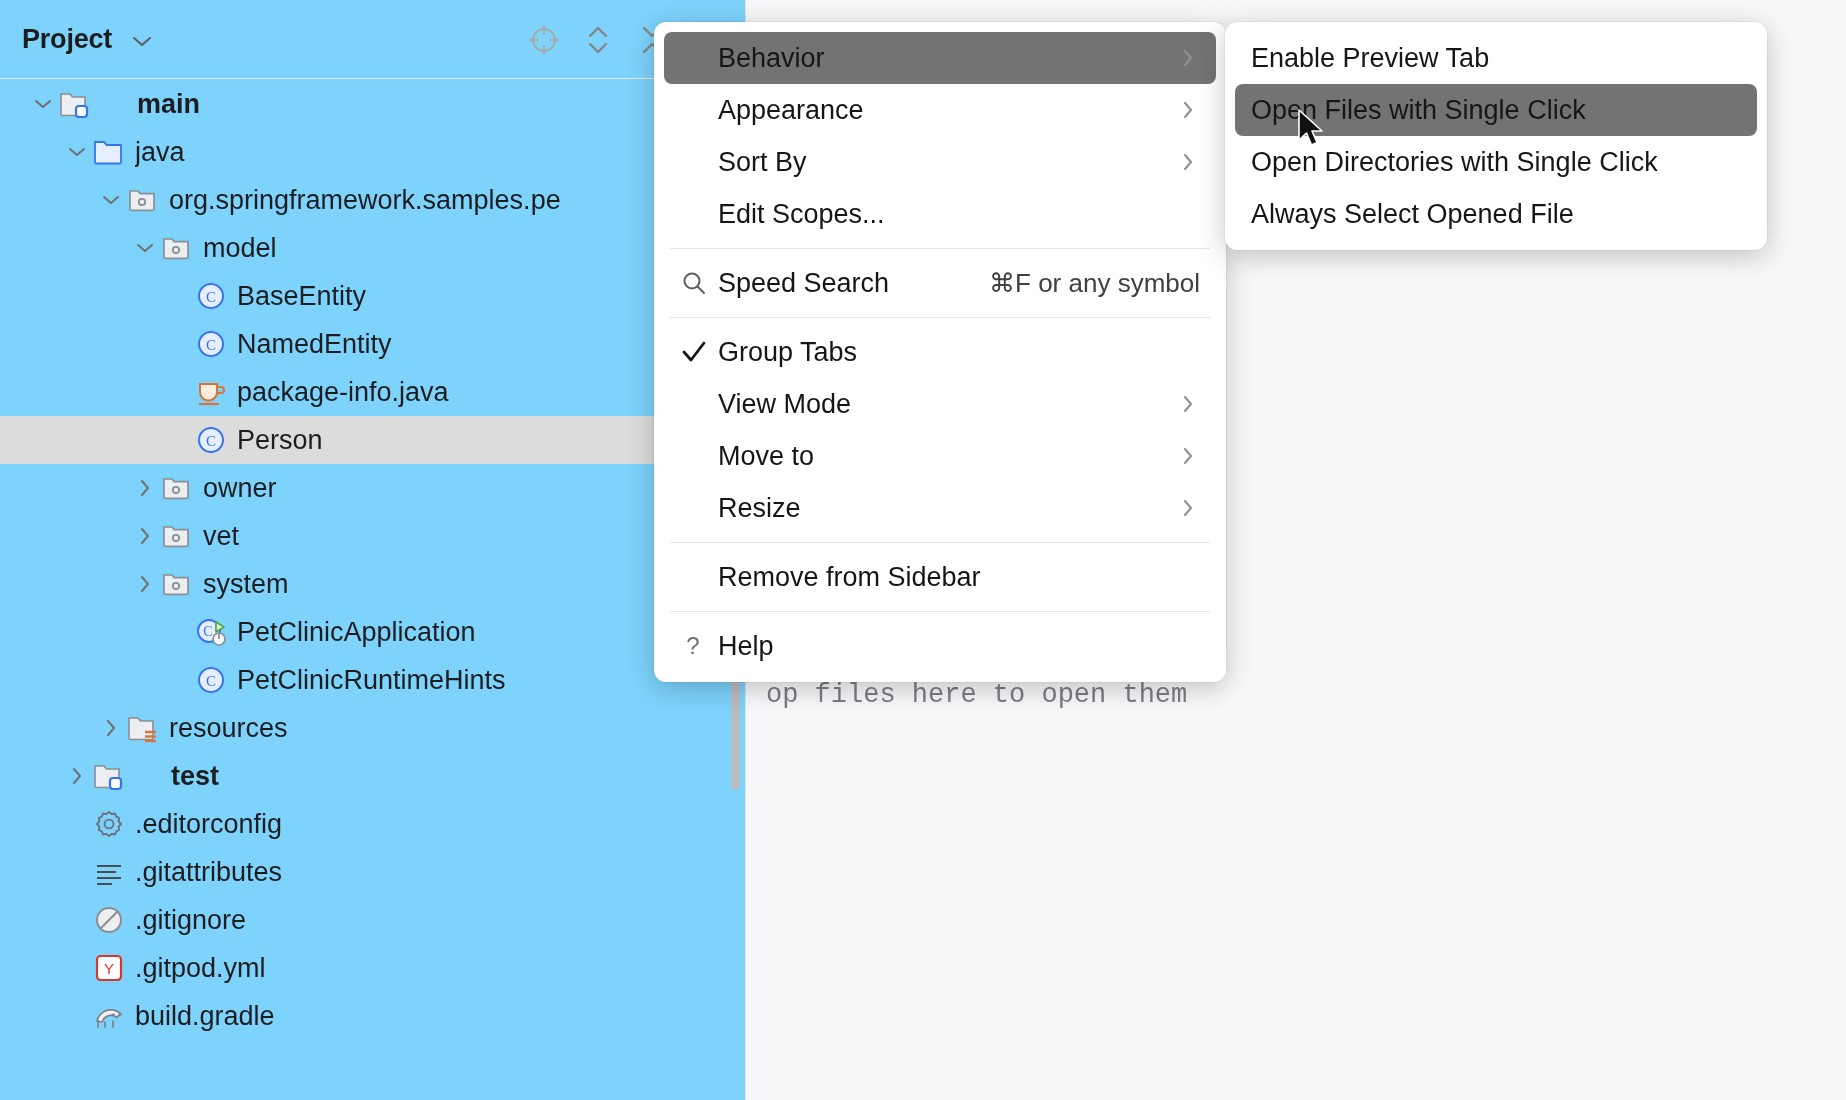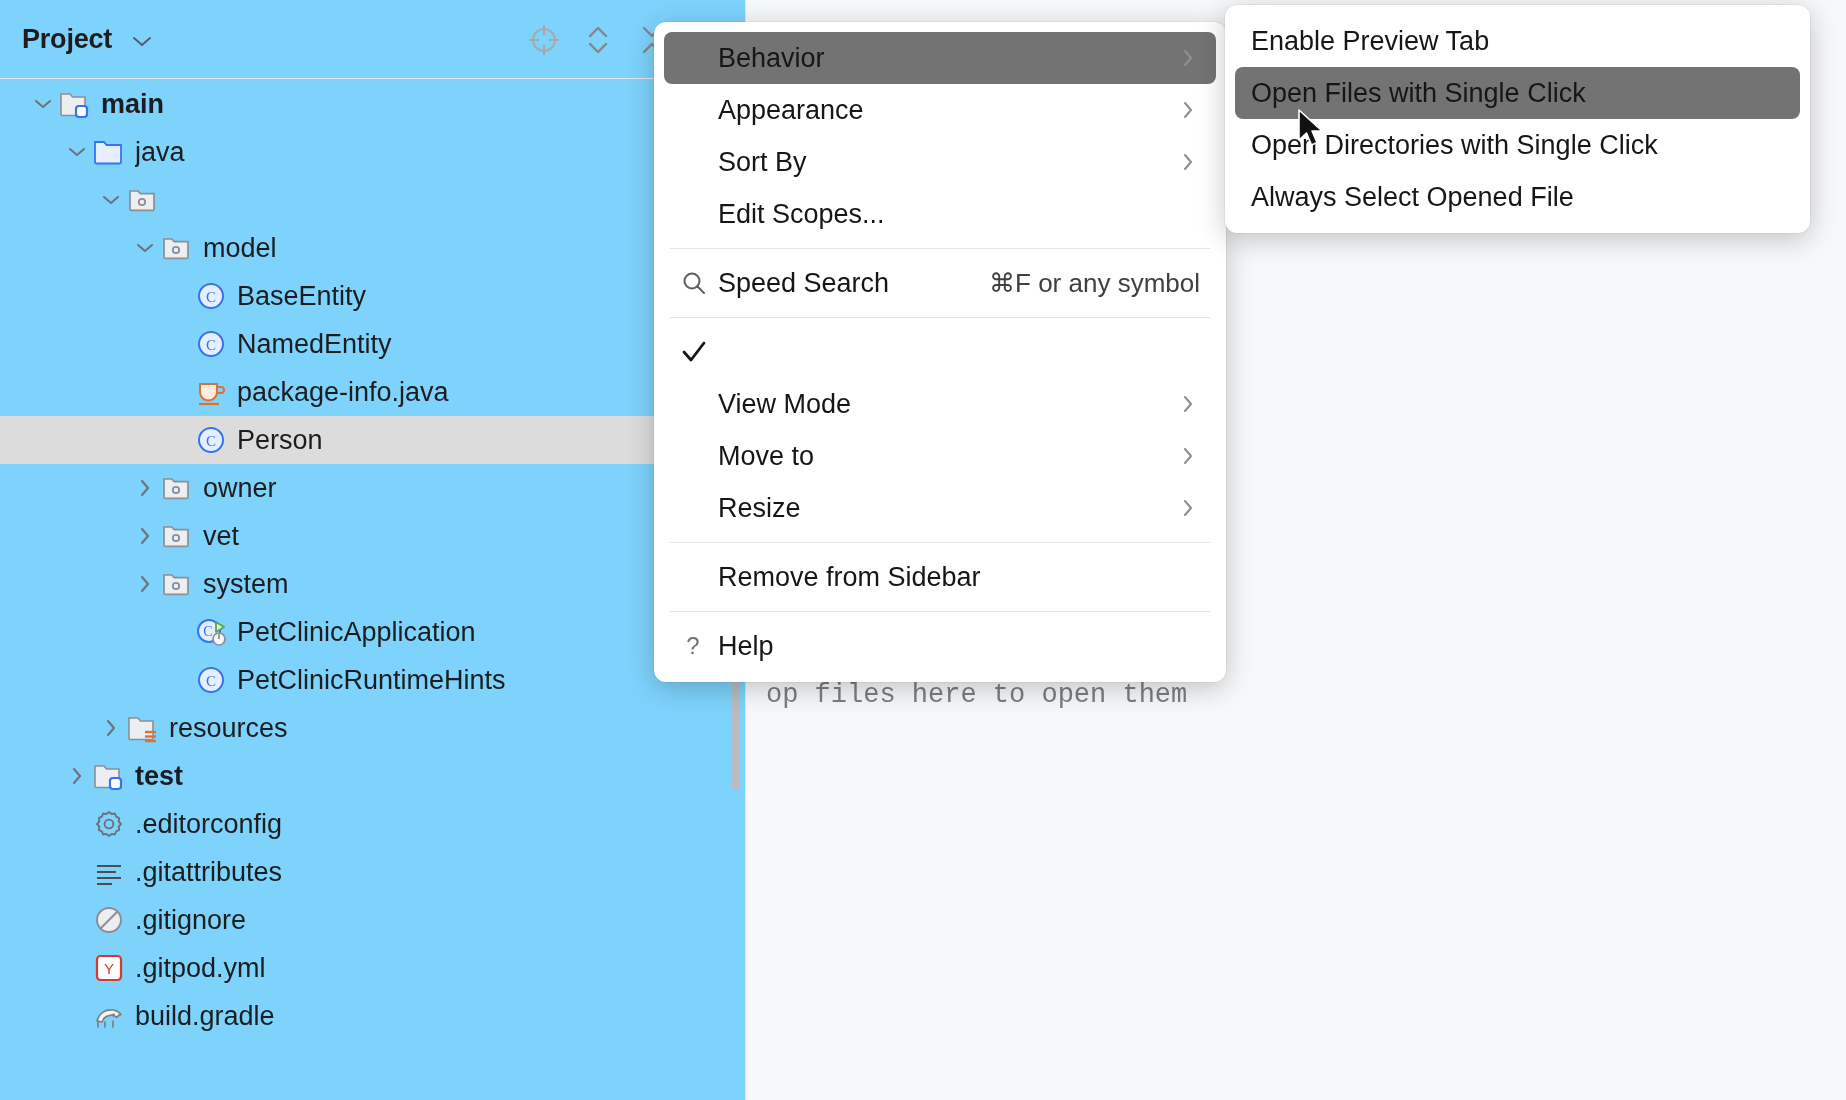--- a/index.html
+++ b/index.html
@@ -48,21 +48,21 @@
     justify-content: center; border-radius: 6px; cursor: default;
   }
 
   
   .tree { position: absolute; top: 80px; left: 0; right: 0; bottom: 0; }
   .row {
     position: relative; height: 48px; display: flex; align-items: center;
     font-size: 27px; color: #1d1d20; white-space: nowrap;
   }
   .row.selected { background: #dcdcdc; }
-  .row.bold .label { font-weight: bold; }
+  .row.bold .label { font-weight: bold; margin-left: 36px; }
   .arrow {
     width: 30px; height: 30px; display: flex; align-items: center;
     justify-content: center; flex: 0 0 auto;
   }
   .arrow.spacer { visibility: hidden; }
   .icon {
     width: 34px; height: 34px; display: flex; align-items: center;
     justify-content: center; flex: 0 0 auto; margin-right: 9px;
   }
   .label { overflow: hidden; }
@@ -73,21 +73,21 @@
     background: #b9bcc0; border-radius: 5px;
   }
 
   
   .menu {
     position: absolute; background: #ffffff; border-radius: 12px;
     box-shadow: 0 6px 28px rgba(0,0,0,.22), 0 0 0 .5px rgba(0,0,0,.08);
     padding: 10px 0; z-index: 50;
   }
   .menu.primary { left: 654px; top: 22px; width: 572px; }
-  .menu.sub { left: 1225px; top: 5px; width: 585px; }
+  .menu.sub { left: 1225px; top: 22px; width: 542px; }
 
   .mi {
     position: relative; height: 52px; display: flex; align-items: center;
     font-size: 27px; color: #16161a; padding: 0 16px; margin: 0 10px;
     border-radius: 8px; white-space: nowrap;
   }
   .mi.highlight { background: #737373; }
   .mi .mi-icon {
     width: 38px; flex: 0 0 auto; display: flex; align-items: center;
     justify-content: flex-start;
@@ -189,20 +189,21 @@
             <svg width="22" height="22" viewBox="0 0 22 22">
               <path d="M4 8l7 6 7-6" fill="none" stroke="#6f7278" stroke-width="2.1" stroke-linecap="round" stroke-linejoin="round"></path>
             </svg>
           </span>
           <span class="icon">
             <svg width="34" height="34" viewBox="0 0 34 34">
               <path d="M4 8h8l2.2 2.6H28v15.4a1.4 1.4 0 0 1-1.4 1.4H5.4A1.4 1.4 0 0 1 4 26z" fill="#eceef2" stroke="#8b8e94" stroke-width="1.7"></path>
               <circle cx="16" cy="19" r="3.2" fill="none" stroke="#8b8e94" stroke-width="1.8"></circle>
             </svg>
           </span>
+          <span class="label">org.springframework.samples.pe</span>
         </div>
         <div class="row">
           <span class="arrow" style="margin-left: 130px;">
             <svg width="22" height="22" viewBox="0 0 22 22">
               <path d="M4 8l7 6 7-6" fill="none" stroke="#6f7278" stroke-width="2.1" stroke-linecap="round" stroke-linejoin="round"></path>
             </svg>
           </span>
           <span class="icon">
             <svg width="34" height="34" viewBox="0 0 34 34">
               <path d="M4 8h8l2.2 2.6H28v15.4a1.4 1.4 0 0 1-1.4 1.4H5.4A1.4 1.4 0 0 1 4 26z" fill="#eceef2" stroke="#8b8e94" stroke-width="1.7"></path>
@@ -491,20 +492,21 @@
         <span class="mi-label">Speed Search</span>
         <span class="mi-shortcut">⌘F or any symbol</span>
       </div>
       <div class="sep"></div>
       <div class="mi">
         <span class="mi-icon">
           <svg width="28" height="28" viewBox="0 0 28 28">
             <path d="M4 14l7 8L24 5" fill="none" stroke="#16161a" stroke-width="2.8" stroke-linecap="round" stroke-linejoin="round"></path>
           </svg>
         </span>
+        <span class="mi-label">Group Tabs</span>
       </div>
       <div class="mi">
         <span class="mi-icon"></span>
         <span class="mi-label">View Mode</span>
         <span class="mi-chevron">
           <svg width="20" height="20" viewBox="0 0 20 20">
             <path d="M7 3l6 7-6 7" fill="none" stroke="#8d9097" stroke-width="2.1" stroke-linecap="round" stroke-linejoin="round"></path>
           </svg>
         </span>
       </div>

